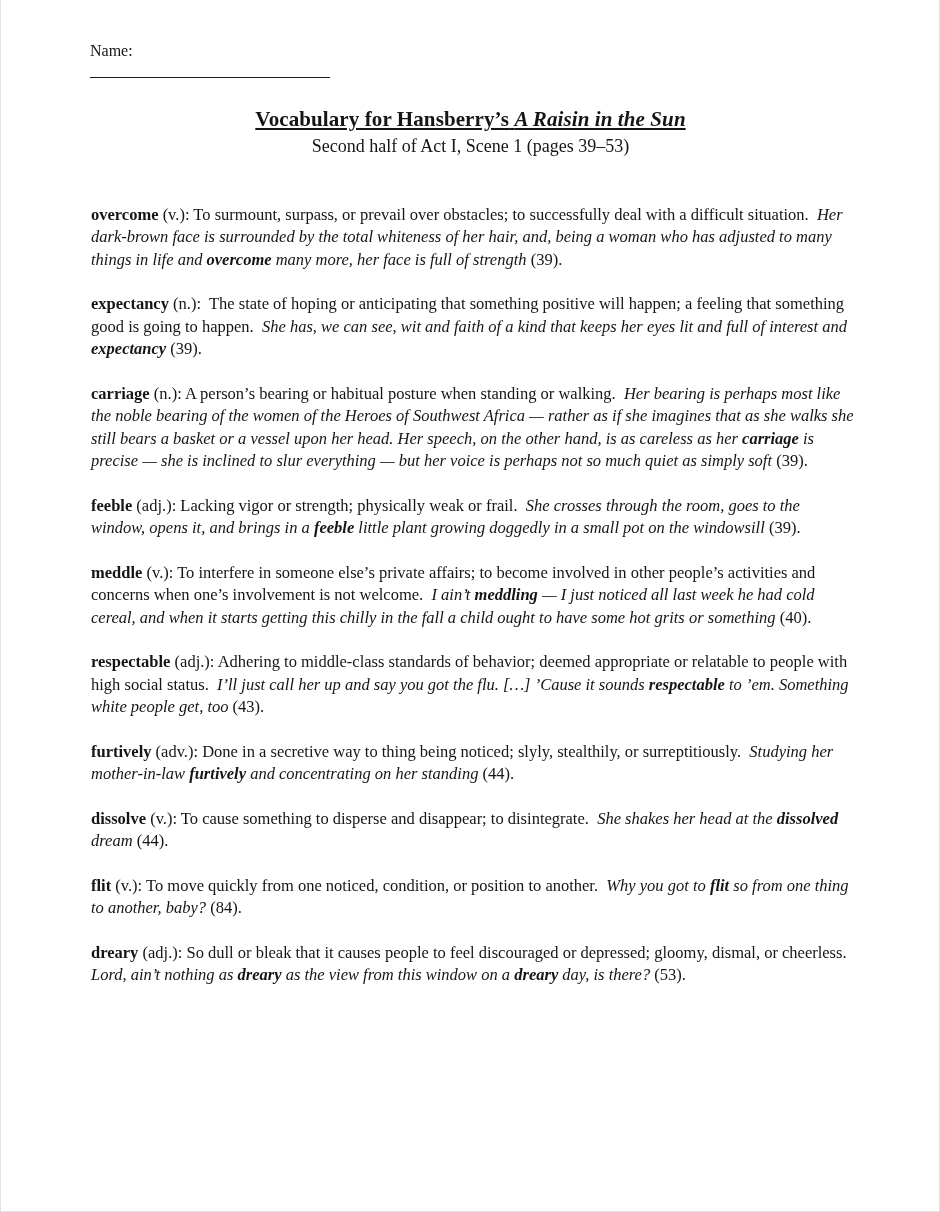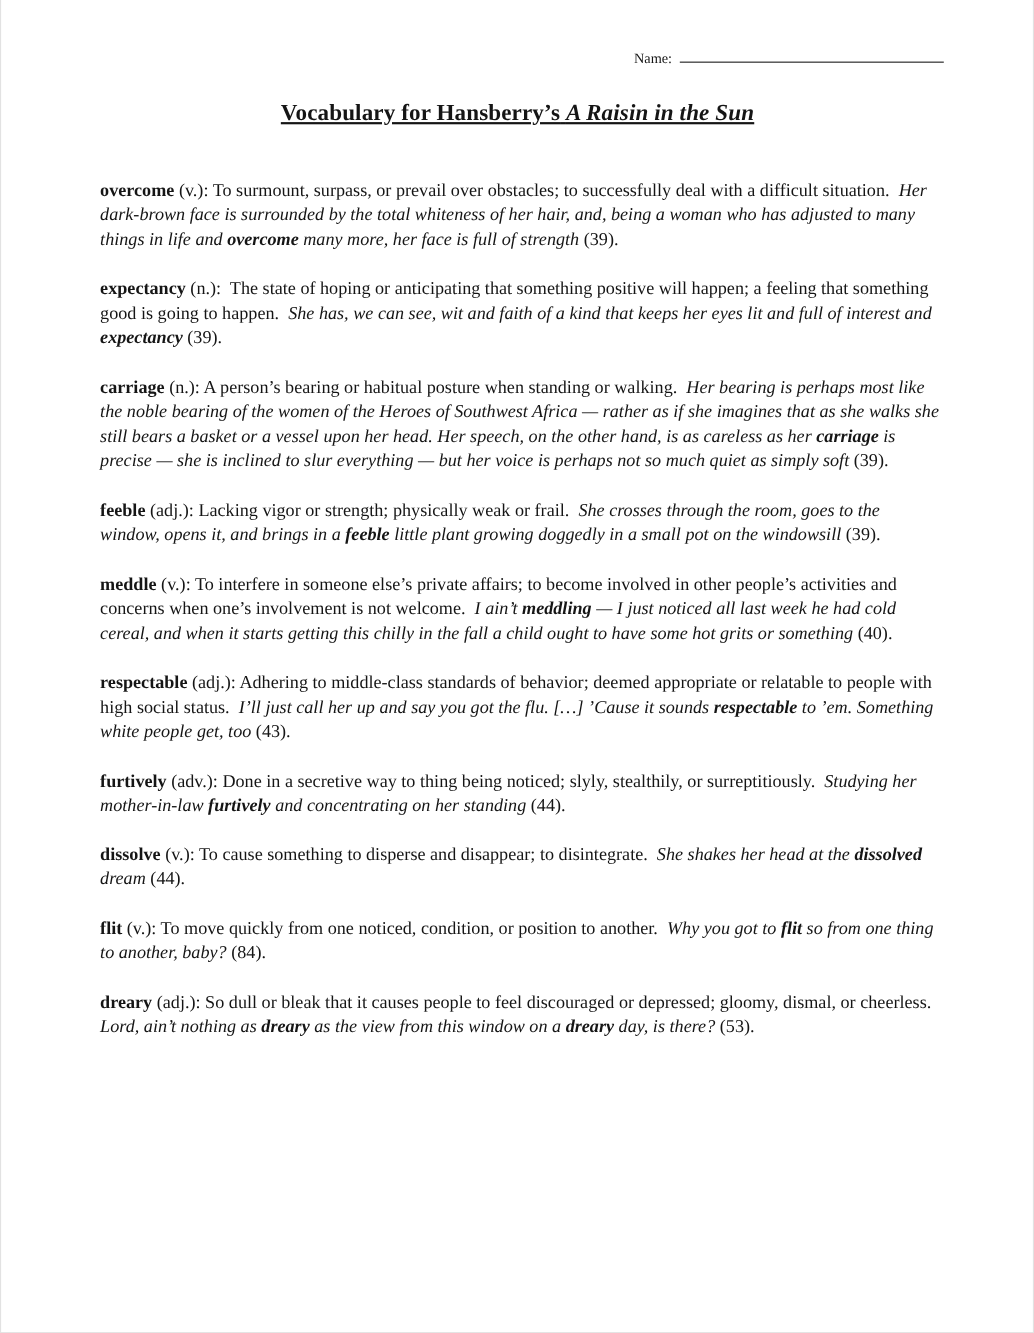--- a/index.html
+++ b/index.html
@@ -14,22 +14,23 @@
     border-bottom: 1px solid #e2e2e2;
     padding: 34px 81px 0 82px;
     font-family: "Liberation Serif", "DejaVu Serif", serif;
     color: #151515;
     overflow: hidden;
   }
   .name-row {
     display: flex;
     justify-content: flex-end;
     align-items: baseline;
-    font-size: 13px;
+    font-size: 16px;
     margin: 8px 0 0 0;
+    flex-direction: column;
   }
   .name-blank {
     display: inline-block;
     width: 240px;
     height: 1.05em;
     border-bottom: 1.5px solid #1a1a1a;
     margin-left: 7px;
   }
   .title {
     text-align: center;
@@ -65,20 +66,21 @@
 
 <div class="page">
 
   <div class="name-row">
     <span>Name:</span>
     <span class="name-blank"></span>
   </div>
 
   <h1 class="title"><span>Vocabulary for Hansberry’s</span> <span class="book">A Raisin in the Sun</span></h1>
 
+  <div class="subtitle">Second half of Act I, Scene 1 (pages 39–53)</div>
 
   <div class="entries">
   <p class="entry"><span class="term">overcome</span><span class="pos"> (v.):</span><span class="definition"> To surmount, surpass, or prevail over obstacles; to successfully deal with a difficult situation.  </span><span class="quote"><span>Her dark-brown face is surrounded by the total whiteness of her hair, and, being a woman who has adjusted to many things in life and </span><span class="qb">overcome</span><span> many more, her face is full of strength</span></span><span class="citation"> (39).</span></p>
 
   <p class="entry"><span class="term">expectancy</span><span class="pos"> (n.):</span><span class="definition">  The state of hoping or anticipating that something positive will happen; a feeling that something good is going to happen.  </span><span class="quote"><span>She has, we can see, wit and faith of a kind that keeps her eyes lit and full of interest and </span><span class="qb">expectancy</span></span><span class="citation"> (39).</span></p>
 
   <p class="entry"><span class="term">carriage</span><span class="pos"> (n.):</span><span class="definition"> A person’s bearing or habitual posture when standing or walking.  </span><span class="quote"><span>Her bearing is perhaps most like the noble bearing of the women of the Heroes of Southwest Africa — rather as if she imagines that as she walks she still bears a basket or a vessel upon her head. Her speech, on the other hand, is as careless as her </span><span class="qb">carriage</span><span> is precise — she is inclined to slur everything — but her voice is perhaps not so much quiet as simply soft</span></span><span class="citation"> (39).</span></p>
 
   <p class="entry"><span class="term">feeble</span><span class="pos"> (adj.):</span><span class="definition"> Lacking vigor or strength; physically weak or frail.  </span><span class="quote"><span>She crosses through the room, goes to the window, opens it, and brings in a </span><span class="qb">feeble</span><span> little plant growing doggedly in a small pot on the windowsill</span></span><span class="citation"> (39).</span></p>
 

